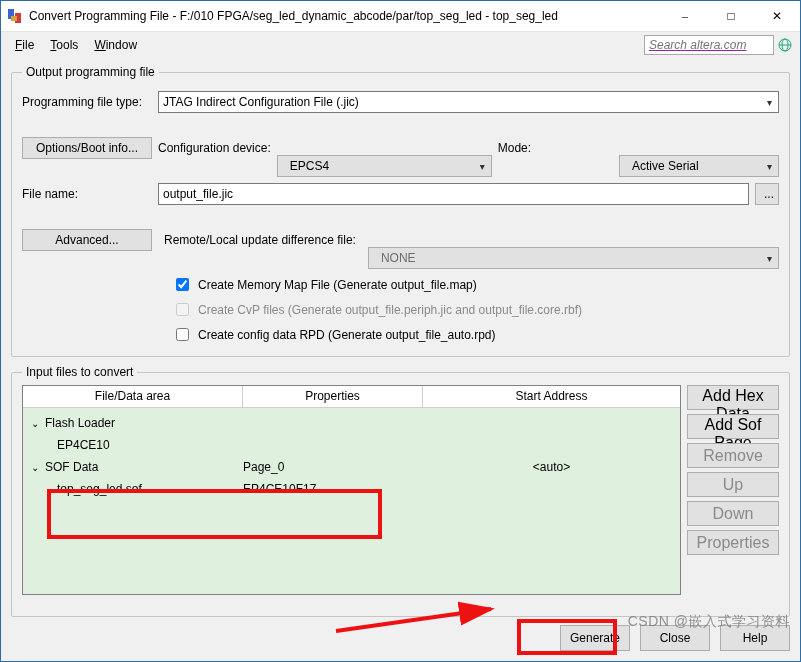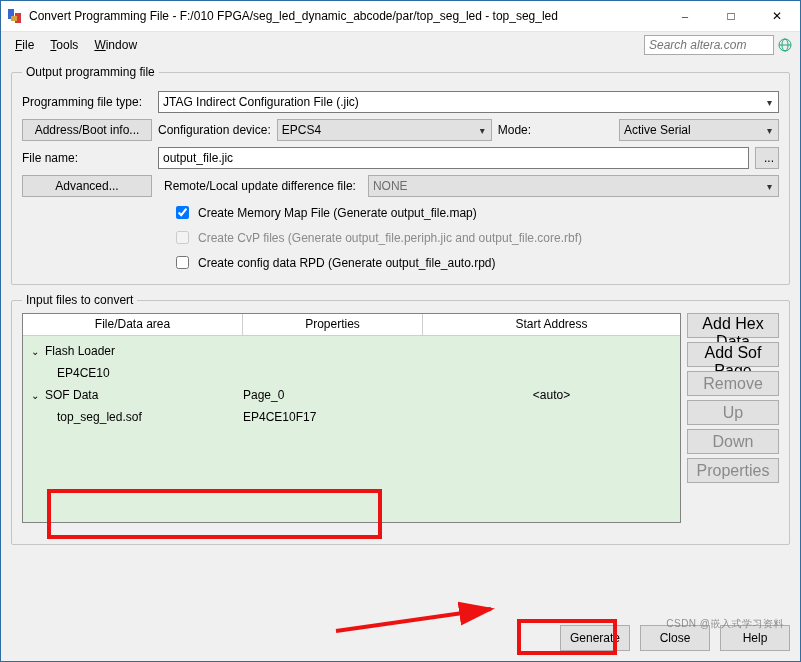--- a/index.html
+++ b/index.html
@@ -7,34 +7,34 @@
   .window { width: 801px; height: 662px; background: #fff; border: 1px solid #2d6da4; position: relative; overflow: hidden; }
   .titlebar { height: 30px; background: #fff; display: flex; align-items: center; padding: 0 0 0 6px; }
   .titlebar .icon { width: 16px; height: 16px; margin-right: 6px; flex-shrink: 0; }
   .titlebar .title { flex: 1; font-size: 12px; white-space: nowrap; overflow: hidden; }
   .winbtns { display: flex; height: 100%; }
   .winbtn { width: 46px; height: 30px; display: flex; align-items: center; justify-content: center; font-family: "Segoe MDL2 Assets","Segoe UI Symbol"; }
   .menubar { height: 26px; background: #f0f0f0; border-top: 1px solid #e5e5e5; display: flex; align-items: center; padding: 0 8px; gap: 4px; }
   .menubar .menu { padding: 2px 6px; }
   .menubar .menu span { text-decoration: underline; }
   .menubar .search { margin-left: auto; display:flex; align-items:center; gap:4px;}
-  .menubar .search input { width: 130px; height: 20px; border: 1px solid #aaa; padding: 0 4px; font-style: italic; color: #a21caf; font-size:12px;}
+  .menubar .search input { width: 130px; height: 20px; border: 1px solid #aaa; padding: 0 4px; font-style: italic; color: #a21caf; font-size:12px;text-decoration:underline;}
   .globe { width:14px;height:14px; }
   .content { padding: 8px 10px 10px 10px; background: #f0f0f0; height: calc(100% - 56px); position: relative; }
   fieldset { border: 1px solid #c5c5c5; border-radius: 2px; margin: 0 0 8px 0; padding: 6px 10px 12px 10px; }
   legend { padding: 0 4px; font-size: 12px; }
   .row { display: flex; align-items: center; margin-top: 6px; gap: 6px; }
   .lbl { width: 130px; flex-shrink:0; }
   .combo, .txt, .btn, .combo2 { height: 22px; font-size: 12px; }
   .txt { border: 1px solid #7a7a7a; background: #fff; padding: 4px 4px; flex: 1; }
   .btn { background: #e1e1e1; border: 1px solid #adadad; padding: 0 8px; cursor: default; min-width:16px; }
   .btnwide { width:130px; }
   .combo { flex:1; background:#fff; border:1px solid #7a7a7a; display:flex; align-items:center; padding:0 4px; position:relative; }
   .combo::after, .combo2::after { content:"▾"; position:absolute; right:6px; font-size:10px; color:#333;}
-  .combo2 { background:#e1e1e1; border:1px solid #adadad; display:flex; align-items:center; padding:0 4px; position:relative; }
+  .combo2 { background:#e1e1e1; border:1px solid #adadad; display:flex; align-items:center; padding:0 12px; position:relative;margin-top:36px; }
   .disabled-combo { color:#6d6d6d; }
   .chk { display:flex; align-items:center; gap:6px; margin-top:6px; }
   .chk input { width:13px; height:13px; }
   .chk.dis { color:#8a8a8a; }
   .indent { margin-left: 150px; }
   .table-wrap { display:flex; gap:6px; height: 210px; }
   .table { flex:1; border:1px solid #828282; background:#e0f0df; position:relative; }
   .table-head { display:flex; background:#fff; border-bottom:1px solid #cfcfcf; height:22px; }
   .th { flex:1; text-align:center; padding-top:3px; border-right:1px solid #cfcfcf; }
   .th:last-child{border-right:none;}
@@ -47,21 +47,21 @@
   .chev { font-size:10px; display:inline-block; width:10px; }
   .sidebtns { width:92px; display:flex; flex-direction:column; gap:4px; }
   .sidebtn { height:25px; background:#e1e1e1; border:1px solid #adadad; font-size:16px; }
   .sidebtn.dis { color:#8a8a8a; }
   .footer { position:absolute; bottom:10px; left:10px; right:10px; display:flex; justify-content:flex-end; gap:10px;}
   .footer .btn { width:70px; height:26px; }
   .redbox { position:absolute; border:4px solid #e11; pointer-events:none; }
   .rb1 { left:46px; top:432px; width:335px; height:50px; }
   .rb2 { left:516px; bottom:6px; width:100px; height:36px; }
   .arrow { position:absolute; left:330px; bottom:20px; }
-  .watermark { position:absolute; right:16px; bottom:30px; color:rgba(120,120,120,0.8); font-size:10px; pointer-events:none; letter-spacing:0.5px;}
+  .watermark { position:absolute; right:10px; bottom:30px; color:rgba(120,120,120,0.8); font-size:14px; pointer-events:none; letter-spacing:0.5px;}
 </style>
 </head>
 <body>
 
 <div class="window">
   <div class="titlebar">
     <svg class="icon" viewBox="0 0 16 16">
         <rect x="1" y="1" width="6" height="10" fill="#3a66d4"></rect>
         <rect x="8" y="5" width="6" height="10" fill="#d43a3a"></rect>
         <rect x="4" y="8" width="6" height="5" fill="#d4a13a"></rect>
@@ -94,21 +94,21 @@
       <legend>Output programming file</legend>
 
       <div class="row">
         <div class="lbl">Programming file type:</div>
         <div class="combo">
             <span>JTAG Indirect Configuration File (.jic)</span>
           </div>
       </div>
 
       <div class="row">
-        <button class="btn btnwide">Address/Boot info...</button>
+        <button class="btn btnwide">Options/Boot info...</button>
         <div class="lbl" style="width:auto; margin-left:0;">Configuration device:</div>
         <div class="combo2 flex0" style="width:215px">
             <span>EPCS4</span>
           </div>
         <div style="width:auto;">Mode:</div>
         <div class="combo2 flex0" style="width:160px; margin-left:auto;align-items:center;">
             <span>Active Serial</span>
           </div>
       </div>
 

